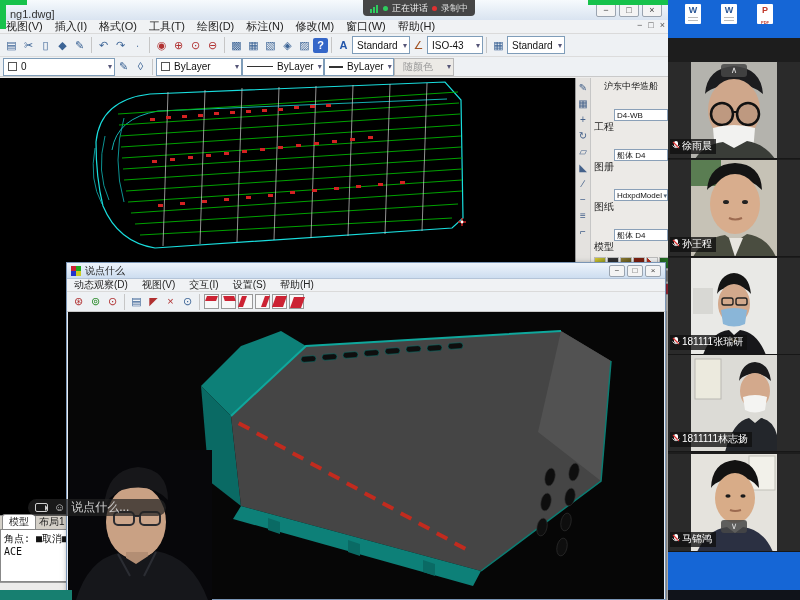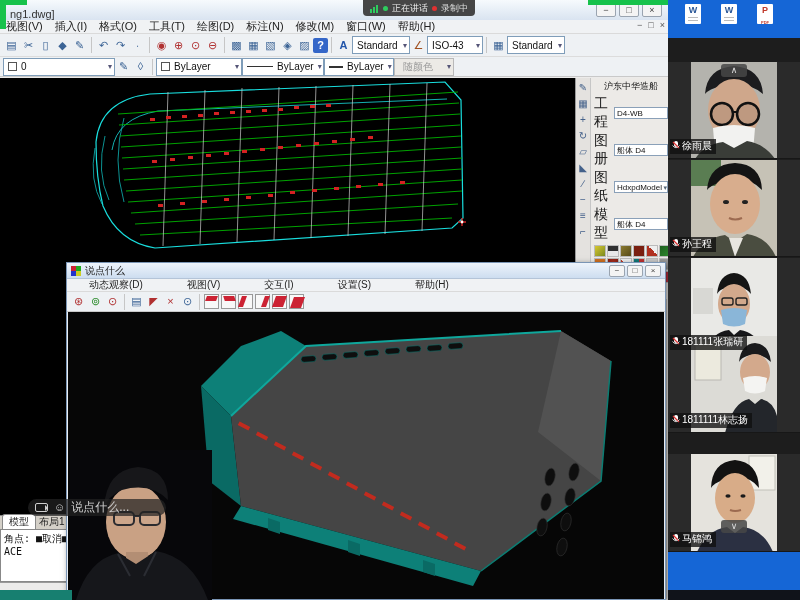--- a/index.html
+++ b/index.html
@@ -52,42 +52,42 @@
     border-top:1px solid #999; font-size:9px; color:#222; padding:1px 4px; }
 
   
   #panel { left:575px; top:78px; width:95px; height:505px; background:#eceae7; border-left:1px solid #9a9a9a; }
   #vstrip { position:absolute; left:0; top:0; width:15px; height:100%;
     background:#e4e2df; border-right:1px solid #c6c6c6; display:flex; flex-direction:column; align-items:center; padding-top:4px; }
   #vstrip span { font-size:10px; color:#44618a; height:16px; }
   #pcontent { position:absolute; left:16px; top:0; right:0; }
   .pheader { font-size:9px; color:#111; text-align:center; padding:2px 0 1px; }
   .prow { display:flex; align-items:center; margin:1px 2px; }
-  .plabel { font-size:14px; color:#222; width:20px; flex:0 0 auto; }
+  .plabel { font-size:10px; color:#222; width:20px; flex:0 0 auto;margin-top:25px; }
   .pvalue { flex:1; background:#fff; border:1px solid #8aa0b8; font-size:8px;
     color:#111; height:12px; line-height:11px; padding:0 2px; white-space:nowrap; overflow:hidden; position:relative; }
   .pvalue .dd2 { position:absolute; right:0; top:0; font-size:7px; color:#567; }
   #igrid { margin:3px 2px; width:74px; }
   .grow { display:flex; gap:1px; margin-bottom:1px; }
   .gt { width:12px; height:12px; border:1px solid #bbb; flex:0 0 auto; font-size:10px;
     line-height:11px; text-align:center; color:#111; font-weight:bold; }
   #pblank { margin:3px 3px; height:300px; background:#f2f1ee; border:1px solid #c9c7c3; }
 
   
   #viewer3d { left:66px; top:262px; width:600px; height:338px; background:#e9edf2;
     border:1px solid #7a95b5; box-shadow:2px 2px 6px rgba(0,0,0,.5); }
   #t3-title { left:0; top:0; width:598px; height:16px;
     background:linear-gradient(#eef4fb,#cdddf0); display:flex; align-items:center; border-bottom:1px solid #b4c4d8; }
   #t3-title .ticon { width:10px; height:10px; margin:0 4px; flex:0 0 auto; }
   #t3-title .ttext { font-size:10px; color:#222; }
   #t3-ctl { position:absolute; right:4px; top:2px; display:flex; gap:2px; }
   #t3-ctl .wbtn { width:16px; height:12px; line-height:10px; font-size:8px; }
   #t3-menu { left:0; top:16px; width:598px; height:13px; background:#f0f2f4;
     border-bottom:1px solid #dadada; display:flex; align-items:center; }
-  #t3-menu .menu-item { font-size:10px; padding:0 22px; }
+  #t3-menu .menu-item { font-size:10px; padding:0 7px; }
   #t3-toolbar { left:0; top:29px; width:598px; height:20px; border-bottom:1px solid #c9c9c9; padding-left:3px; }
   .cube { width:15px; height:15px; margin:0 1px; position:relative; background:#f8f8f8; border:1px solid #999; flex:0 0 auto; }
   .cube i { position:absolute; left:1px; top:1px; width:11px; height:5px; background:#c23; transform:skewX(-20deg); }
   #t3-canvas { left:1px; top:49px; width:596px; height:287px; background:#060606; }
 
   
   #webcam { left:70px; top:450px; width:142px; height:150px; background:#07070a; overflow:hidden; }
 
   
   #chatbar { left:28px; top:499px; width:138px; height:17px; background:rgba(35,35,35,.72);
@@ -568,21 +568,21 @@
     <span class="nlabel">
       <svg width="8" height="10" viewBox="0 0 8 10">
         <rect x="2" y="0" width="4" height="6" rx="2" fill="#fff"></rect>
           <line x1="1" y1="1" x2="7" y2="7" stroke="#d33" stroke-width="1.2"></line>
         <path d="M0.5,4.5 Q4,9 7.5,4.5" fill="none" stroke="#fff" stroke-width="0.8"></path>
       </svg>
       <span>181111张瑞研</span>
     </span>
   </div>
 
-  <div class="tile" style="top:336px;">
+  <div class="tile" style="top:355px;">
     <div class="vid">
       <svg width="86" height="97" viewBox="0 0 86 97">
         <rect width="86" height="97" fill="#dcdbd6"></rect>
         <rect x="4" y="4" width="26" height="40" fill="#eceade" stroke="#b9b8b2"></rect>
         <path d="M48,26 Q50,8 64,7 Q78,8 80,26 Q70,16 56,20 Q50,22 48,26 Z" fill="#1a1a1c"></path>
         <ellipse cx="64" cy="36" rx="15" ry="18" fill="#d3a98c"></ellipse>
         <path d="M52,42 Q64,38 76,42 L74,55 Q64,60 54,55 Z" fill="#f4f4f2"></path>
         <path d="M34,97 Q42,66 58,63 L64,68 L70,63 Q82,65 86,80 L86,97 Z" fill="#23262b"></path>
       </svg>
     </div>

